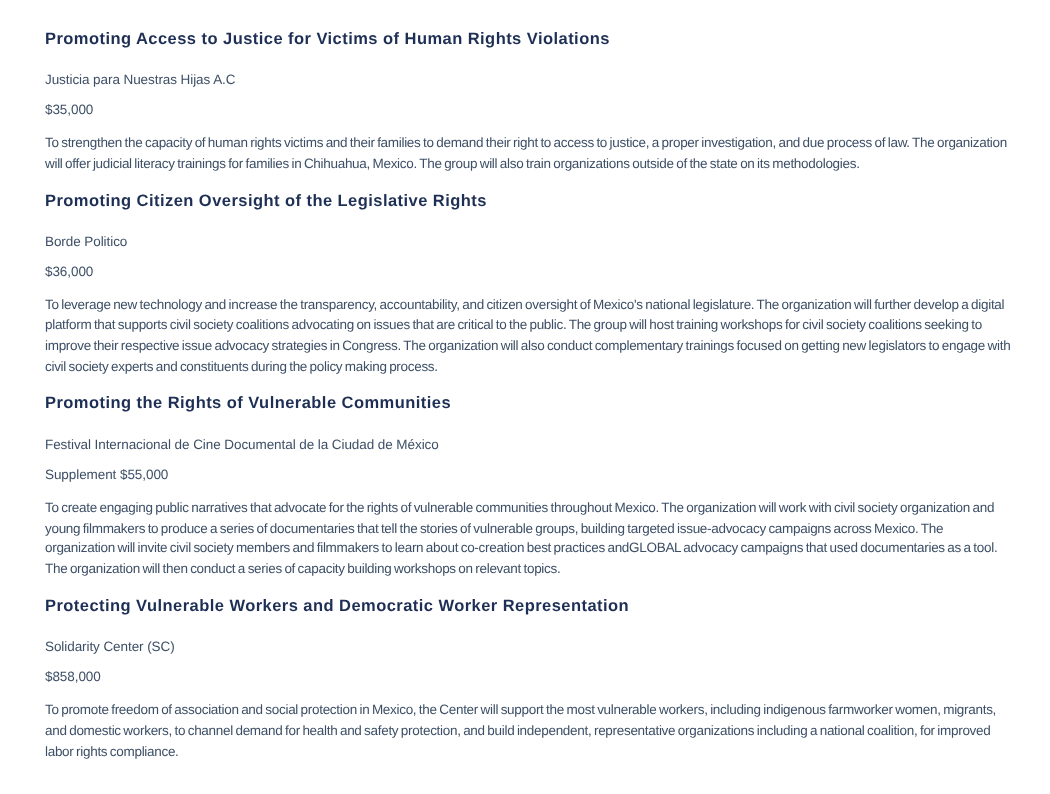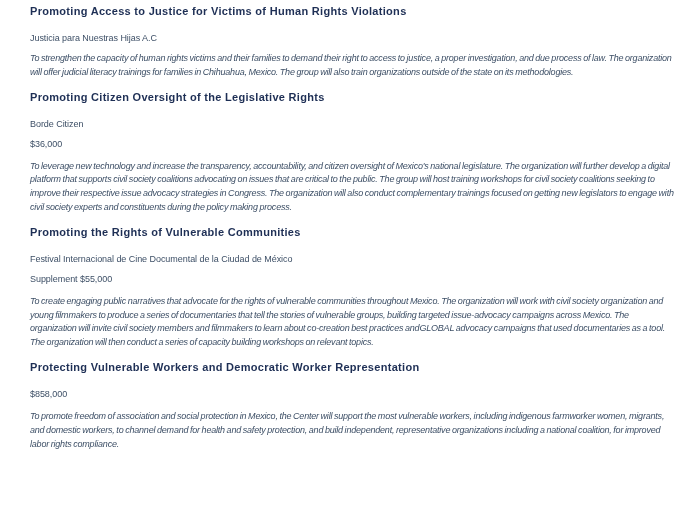--- a/index.html
+++ b/index.html
@@ -7,21 +7,21 @@
     width: 700px;
     height: 529px;
     background: #ffffff;
     overflow: hidden;
     font-family: "Liberation Sans", "DejaVu Sans", sans-serif;
     -webkit-font-smoothing: antialiased;
   }
   .page {
     box-sizing: border-box;
     width: 700px;
-    padding: 5px 25px 0 30px;
+    padding: 20px 25px 0 30px;
   }
   .grant { margin: 0; }
   .grant-title {
     font-size: 11px;
     font-weight: 700;
     line-height: 13px;
     letter-spacing: 0.3px;
     color: #1e2f55;
     margin: 0 0 14px 0;
   }
@@ -41,47 +41,48 @@
   }
   .grant-amount.italic { }
   .grant-desc {
     font-size: 9px;
     line-height: 13.8px;
     letter-spacing: -0.2px;
     word-spacing: -0.6px;
     color: #3d4f66;
     margin: 0 0 11px 0;
     text-align: left;
-    font-style: italic;
   }
 </style>
 </head>
 <body>
 
 <main class="page">
 
   <section class="grant">
     <h3 class="grant-title">Promoting Access to Justice for Victims of Human Rights Violations</h3>
     <p class="grant-org">Justicia para Nuestras Hijas A.C</p>
+    <p class="grant-amount">$35,000</p>
     <p class="grant-desc">To strengthen the capacity of human rights victims and their families to demand their right to access to justice, a proper investigation, and due process of law. The organization will offer judicial literacy trainings for families in Chihuahua, Mexico. The group will also train organizations outside of the state on its methodologies.</p>
   </section>
 
   <section class="grant">
     <h3 class="grant-title">Promoting Citizen Oversight of the Legislative Rights</h3>
-    <p class="grant-org">Borde Citizen</p>
+    <p class="grant-org">Borde Politico</p>
     <p class="grant-amount">$36,000</p>
     <p class="grant-desc">To leverage new technology and increase the transparency, accountability, and citizen oversight of Mexico's national legislature. The organization will further develop a digital platform that supports civil society coalitions advocating on issues that are critical to the public. The group will host training workshops for civil society coalitions seeking to improve their respective issue advocacy strategies in Congress. The organization will also conduct complementary trainings focused on getting new legislators to engage with civil society experts and constituents during the policy making process.</p>
   </section>
 
   <section class="grant">
     <h3 class="grant-title">Promoting the Rights of Vulnerable Communities</h3>
     <p class="grant-org">Festival Internacional de Cine Documental de la Ciudad de México</p>
     <p class="grant-amount italic">Supplement $55,000</p>
     <p class="grant-desc">To create engaging public narratives that advocate for the rights of vulnerable communities throughout Mexico. The organization will work with civil society organization and young filmmakers to produce a series of documentaries that tell the stories of vulnerable groups, building targeted issue-advocacy campaigns across Mexico. The organization will  invite  civil society members and  filmmakers to learn about co-creation best practices andGLOBAL advocacy campaigns that used documentaries as a tool. The organization will then conduct a series of capacity building workshops on relevant topics.</p>
   </section>
 
   <section class="grant">
     <h3 class="grant-title">Protecting Vulnerable Workers and Democratic Worker Representation</h3>
+    <p class="grant-org">Solidarity Center (SC)</p>
     <p class="grant-amount">$858,000</p>
     <p class="grant-desc">To promote freedom of association and social protection in Mexico, the Center will support the most vulnerable workers, including indigenous farmworker women, migrants, and domestic workers, to channel demand for health and safety protection, and build independent, representative organizations including a national coalition, for improved labor rights compliance.</p>
   </section>
 
 </main>
 
 </body></html>

